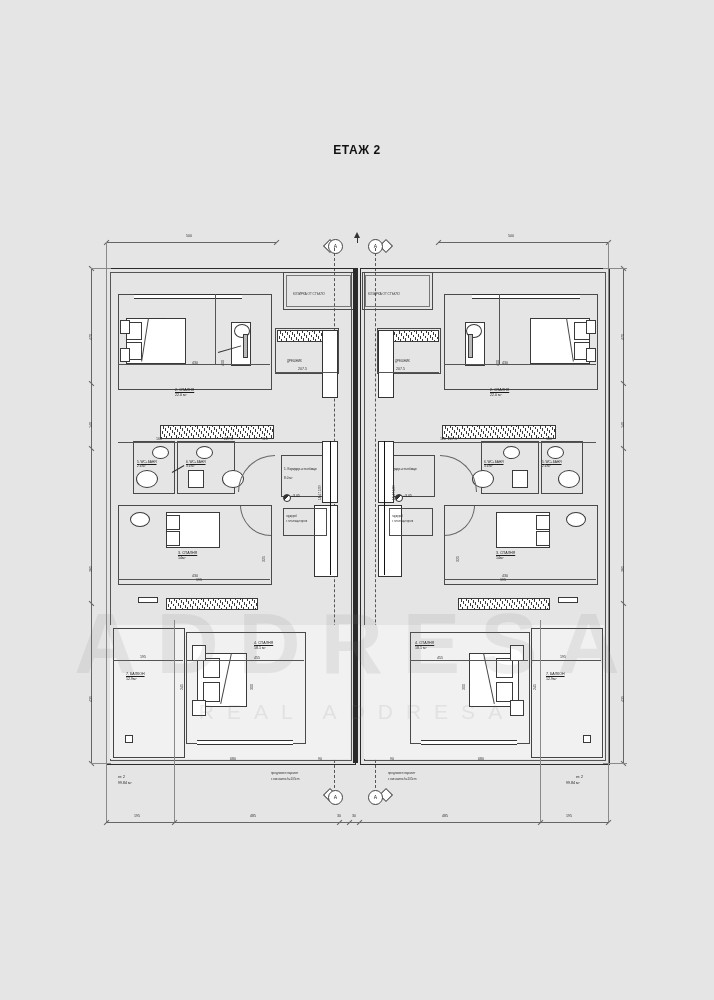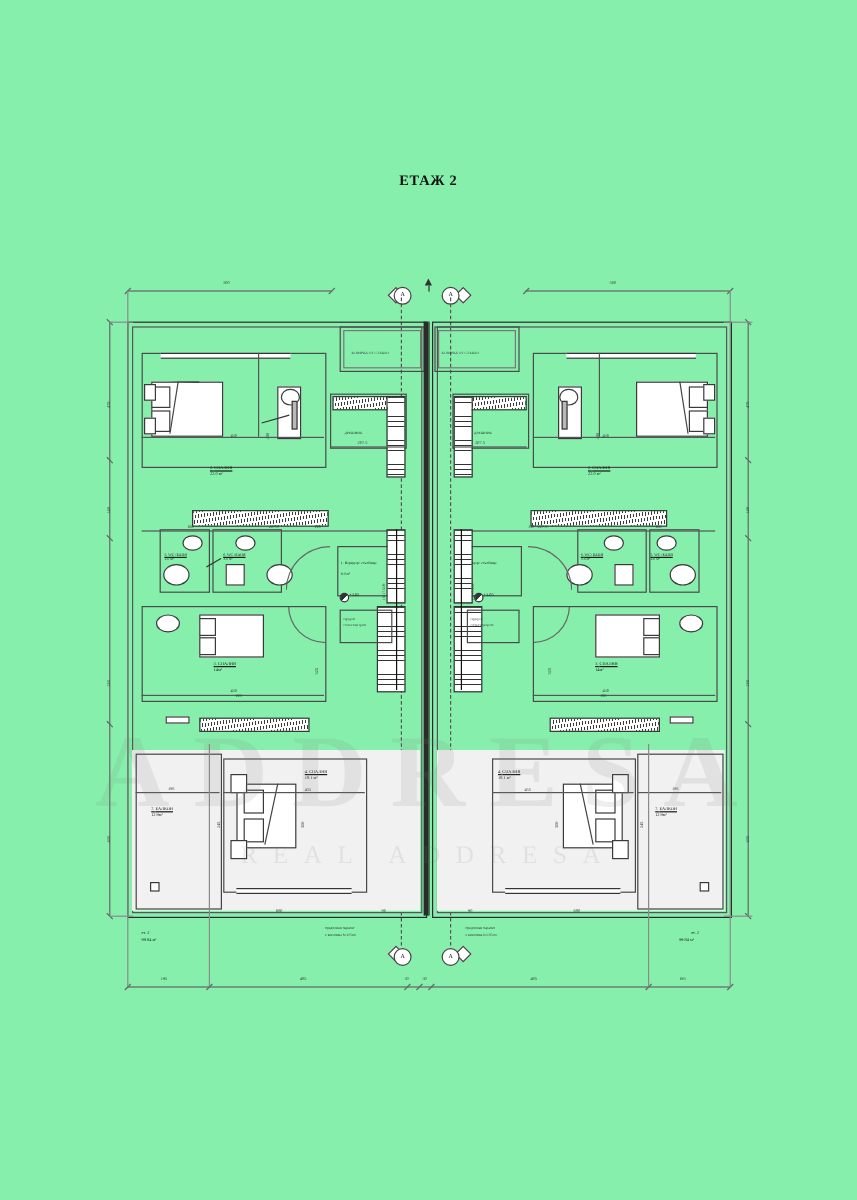--- a/index.html
+++ b/index.html
@@ -1,18 +1,18 @@
 <!DOCTYPE html>
 <html><head>
 <meta charset="utf-8">
 <style>
   html,body{margin:0;padding:0;background:#ffffff;}
   body{width:714px;height:1000px;position:relative;overflow:hidden;
        font-family:"Liberation Sans","DejaVu Sans",sans-serif;color:#1a1a1a;}
-  .page{position:absolute;left:0;top:0;width:714px;height:1000px;background:#86efac;font-family:Liberation Serif, serif;}
+  .page{position:absolute;left:0;top:0;width:714px;height:1000px;background:#e5e5e5;}
 
   
   .title{position:absolute;left:0;top:143px;width:714px;text-align:center;
          font-size:12px;font-weight:bold;letter-spacing:.6px;color:#111;}
 
   
   .wm{position:absolute;left:0;top:0;width:714px;height:1000px;pointer-events:none;z-index:40;}
   .wm-main{position:absolute;left:0;top:600px;width:714px;text-align:center;
            font-size:86px;font-weight:bold;letter-spacing:20px;
            color:rgba(120,120,120,.13);line-height:1;}

